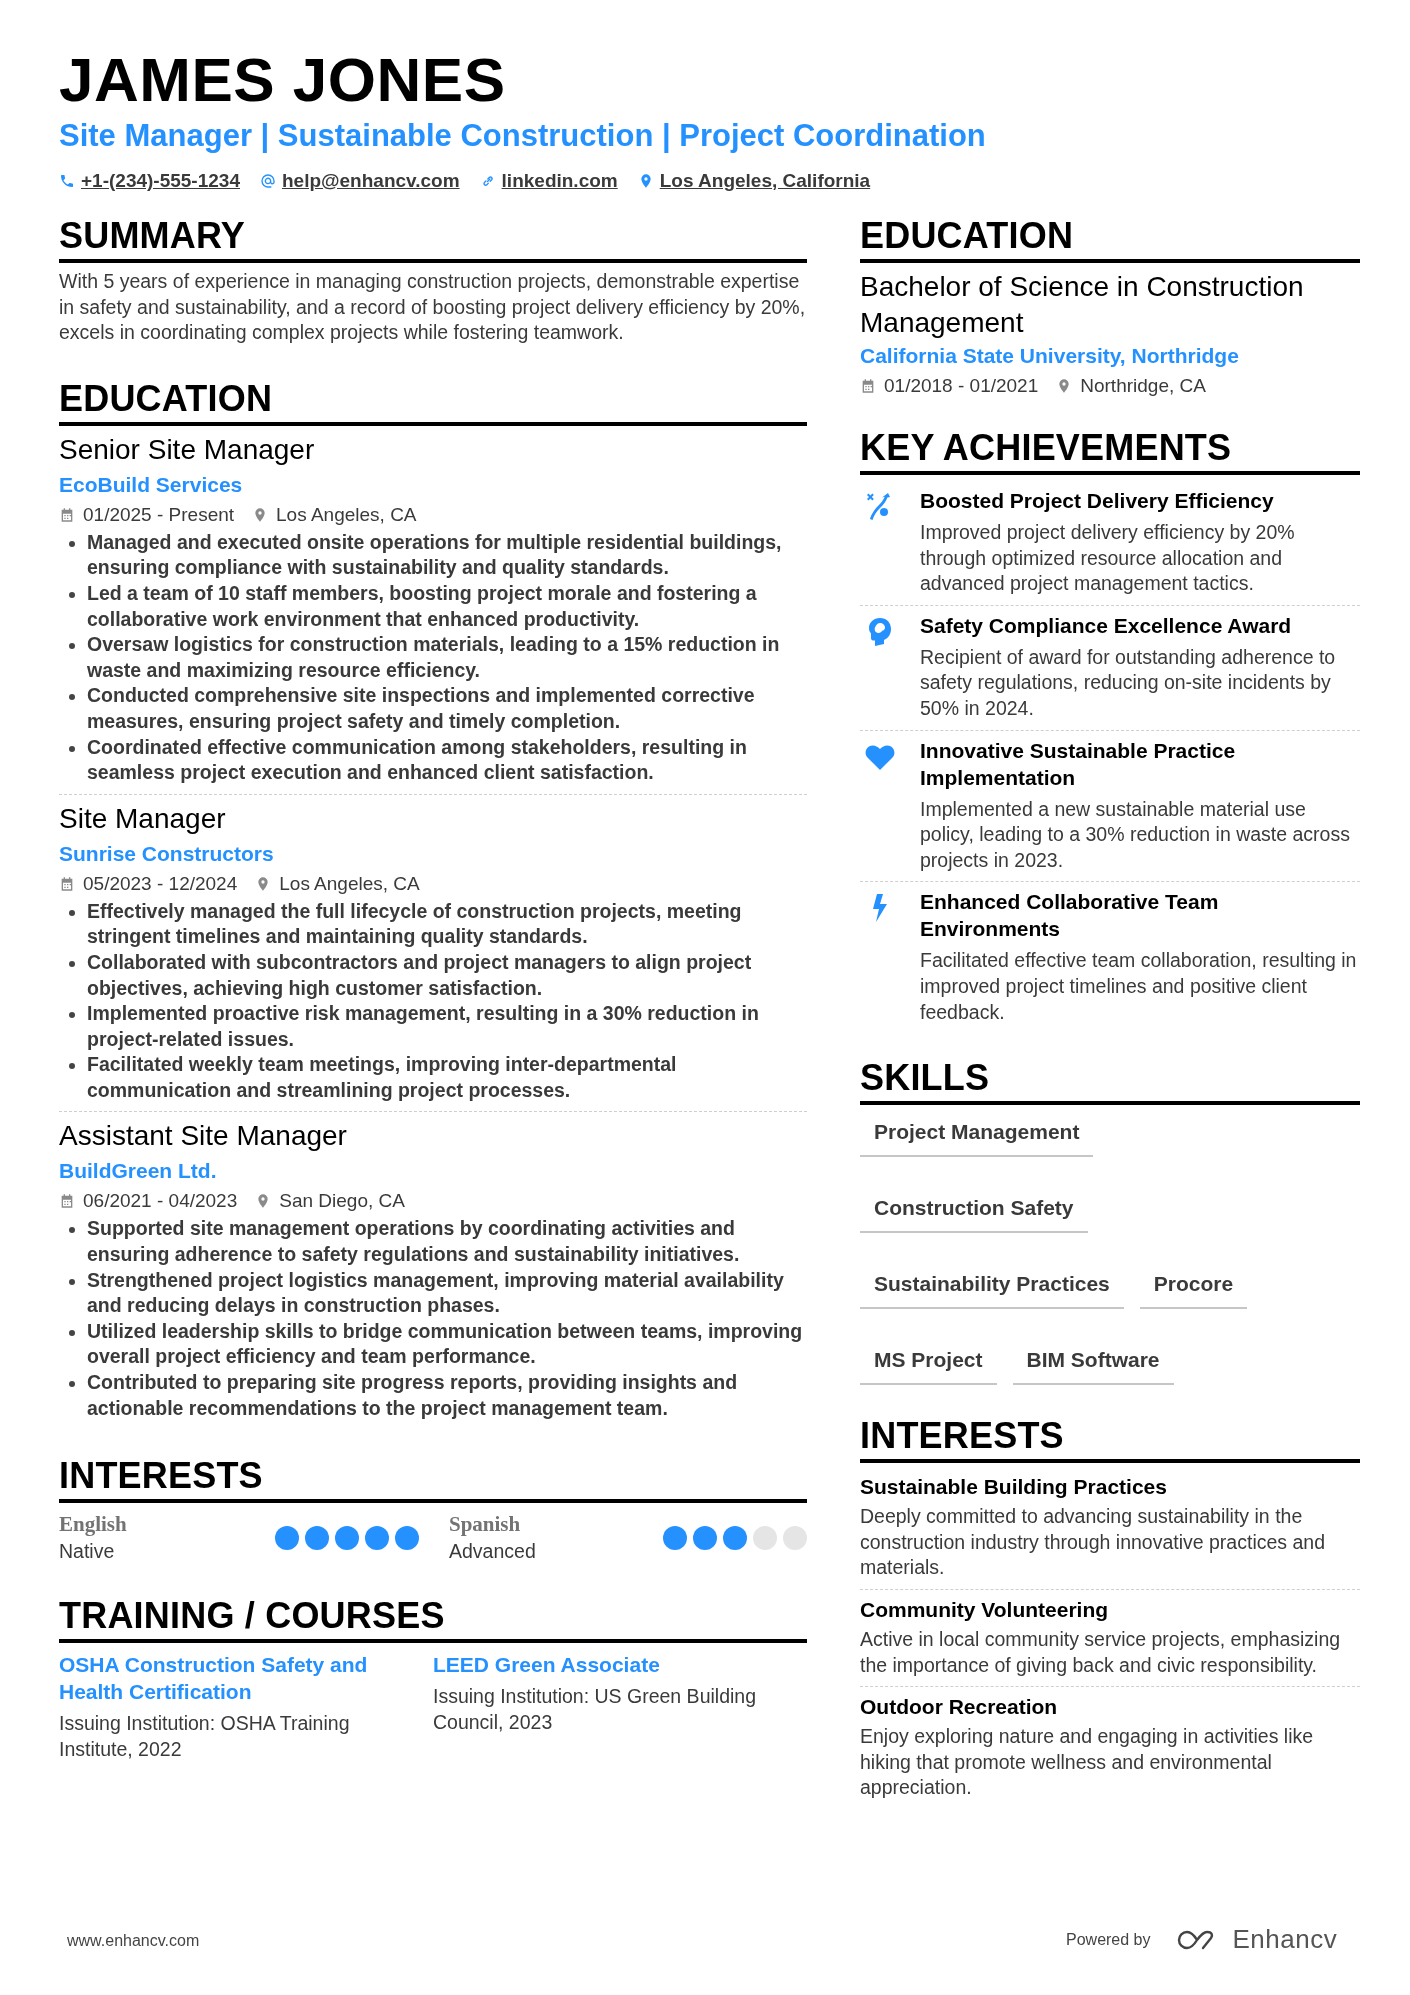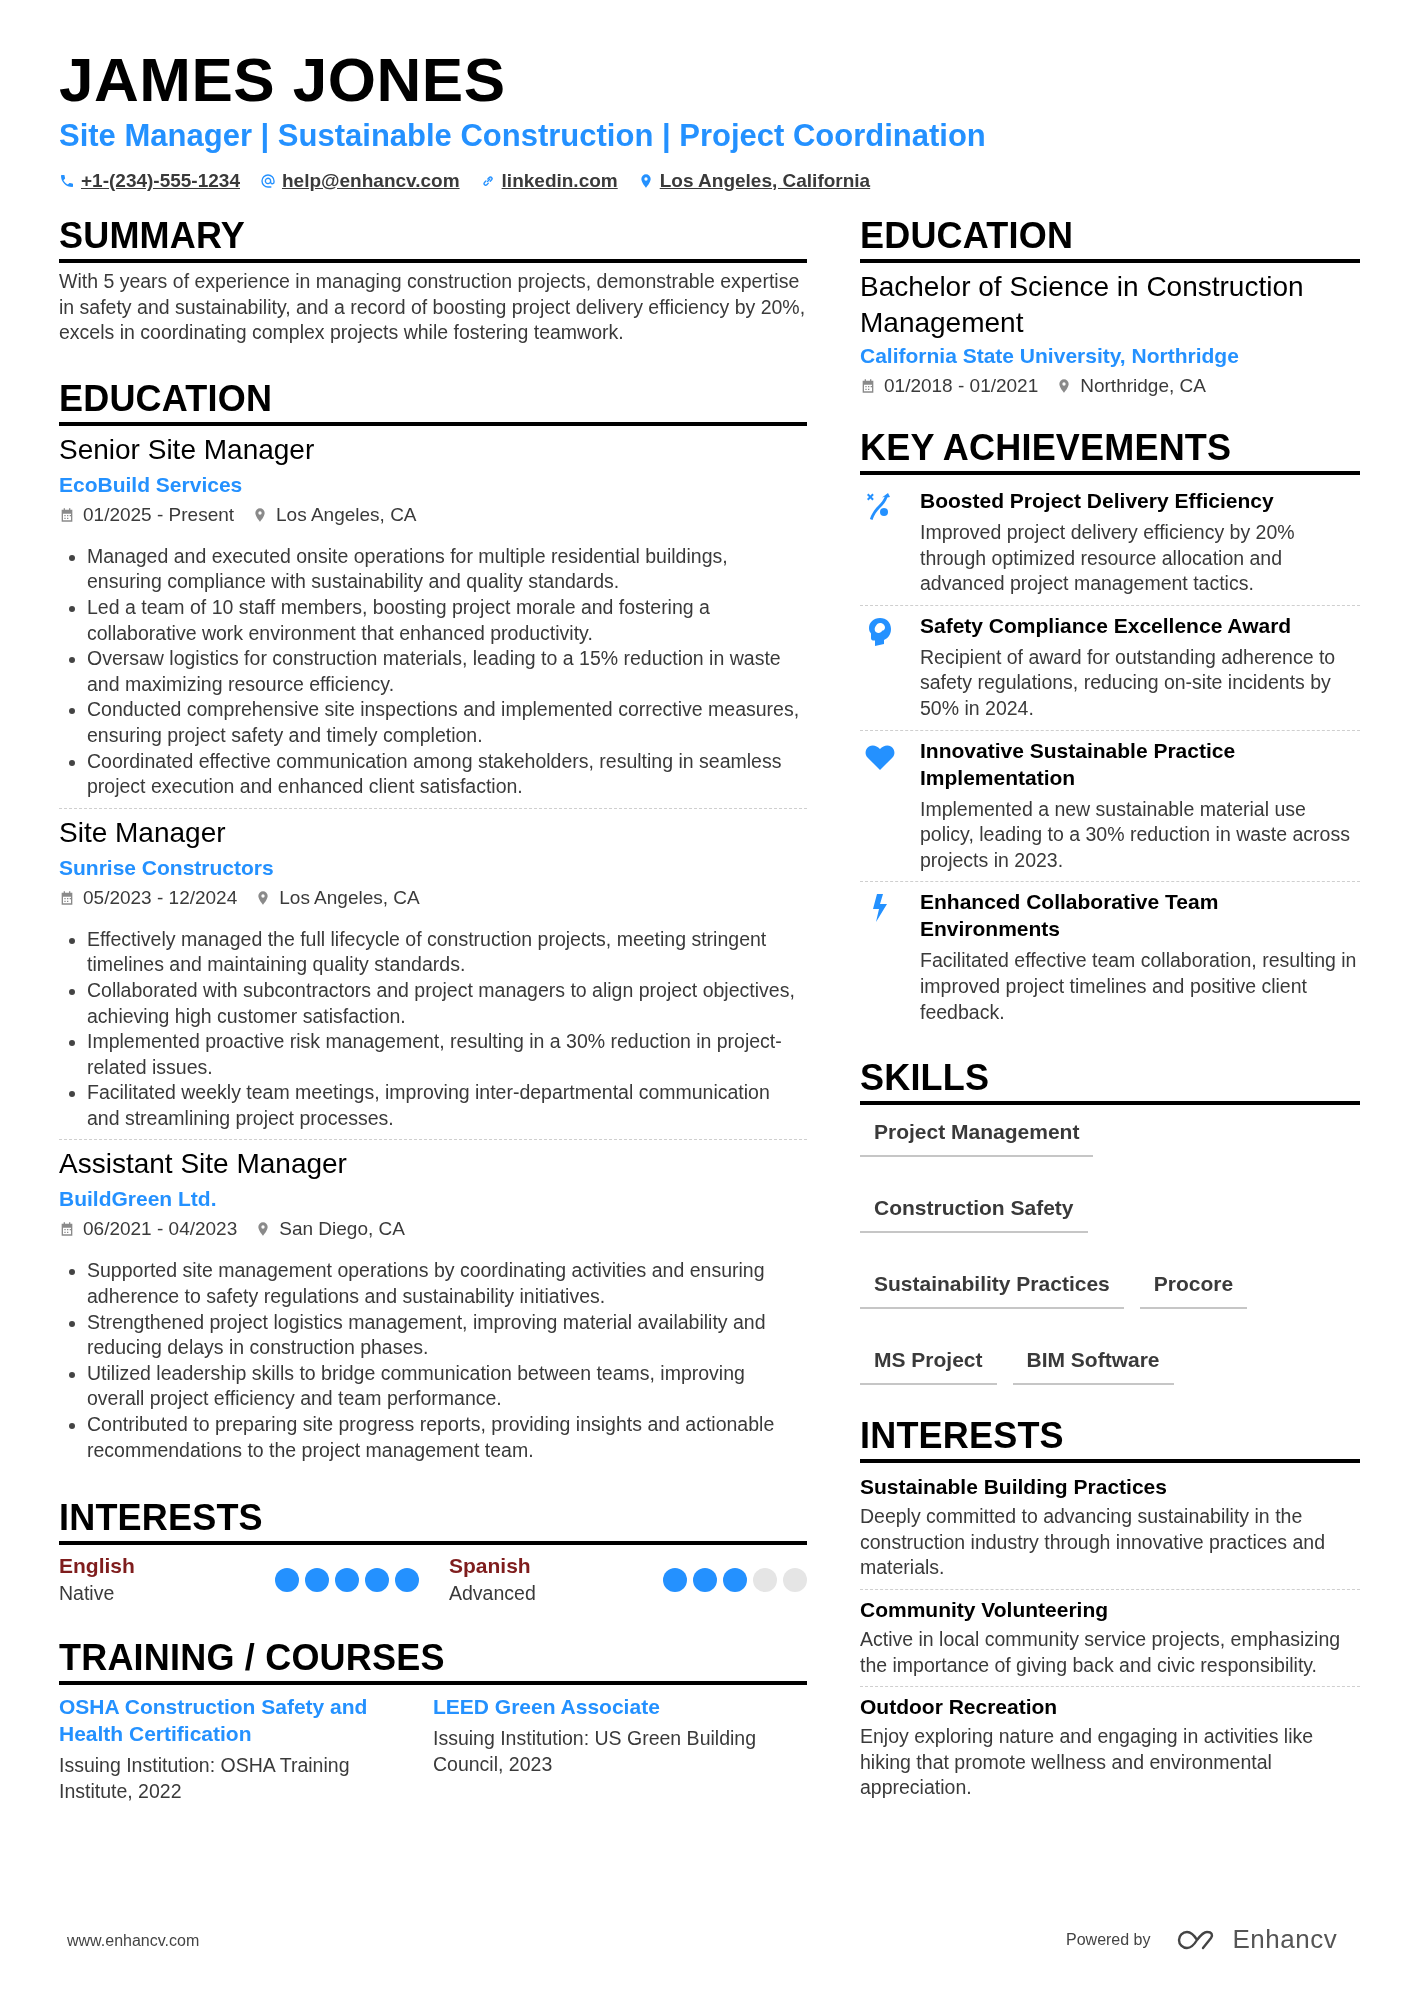--- a/index.html
+++ b/index.html
@@ -23,29 +23,29 @@
 
   .summary { margin-bottom: 32px; }
 
   .job { padding-bottom: 8px; }
   .job + .job { border-top: 1.5px dashed #cfcfcf; padding-top: 6px; }
   .job-title { font-size: 28px; color: #000; line-height: 36px; }
   .job-company { font-size: 21px; font-weight: 700; color: #2491ff; line-height: 30px; margin-top: 2px; }
   .meta { display: flex; align-items: center; gap: 18px; font-size: 19px; color: #3a3a3a; line-height: 26px; margin-top: 2px; }
   .meta-item { display: flex; align-items: center; gap: 8px; }
   .meta svg { width: 16px; height: 16px; fill: #8a8a8a; }
-  ul.bullets { list-style: none; margin-top: 16px; }
+  ul.bullets { list-style: none; margin-top: 2px; font-weight: bold; }
   ul.bullets li { position: relative; padding-left: 28px; font-size: 19.5px; line-height: 25.6px; color: #3a3a3a; }
   ul.bullets li::before { content: ""; position: absolute; left: 10px; top: 11px; width: 6px; height: 6px; border-radius: 50%; background: #444; }
 
   .languages { margin-top: 26px; }
   .lang-row { display: flex; margin-top: 8px; }
   .lang { width: 390px; display: flex; justify-content: space-between; padding-right: 0; }
   .lang:first-child { width: 390px; padding-right: 30px; }
-  .lang-name { font-size: 21px; font-weight: 700; color: #7f1d1d; line-height: 26px; }
+  .lang-name { font-size: 21px; font-weight: 700; color: #737373; line-height: 26px; font-family: Liberation Serif, serif; }
   .lang-level { font-size: 19.5px; color: #3a3a3a; line-height: 28px; }
   .dots { display: flex; gap: 6px; align-items: center; }
   .dot { width: 24px; height: 24px; border-radius: 50%; background: #e5e5e5; }
   .dot.on { background: #2491ff; }
 
   .training { margin-top: 30px; }
   .course-row { display: flex; margin-top: 8px; }
   .course { width: 390px; padding-right: 20px; }
   .course-title { font-size: 21px; font-weight: 700; color: #2491ff; line-height: 27px; }
   .course-desc { font-size: 19.5px; line-height: 25.6px; color: #3a3a3a; margin-top: 6px; }

